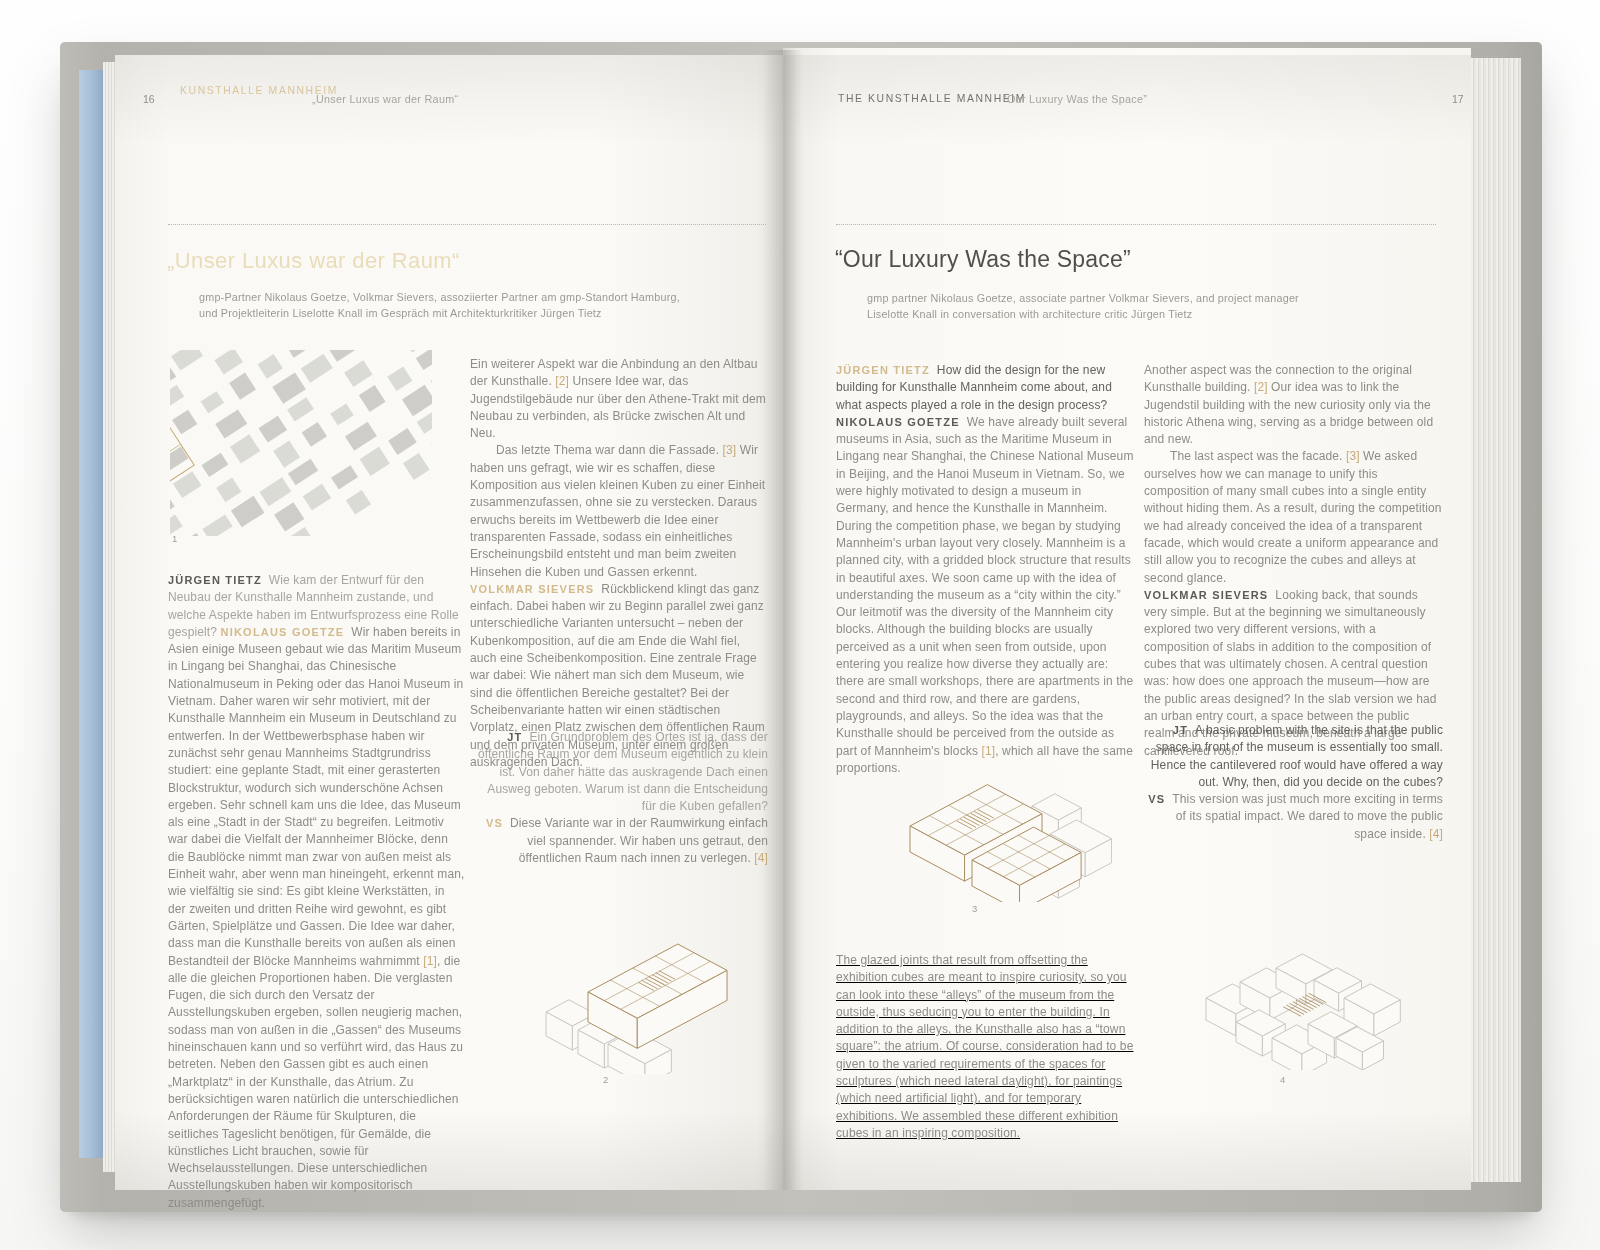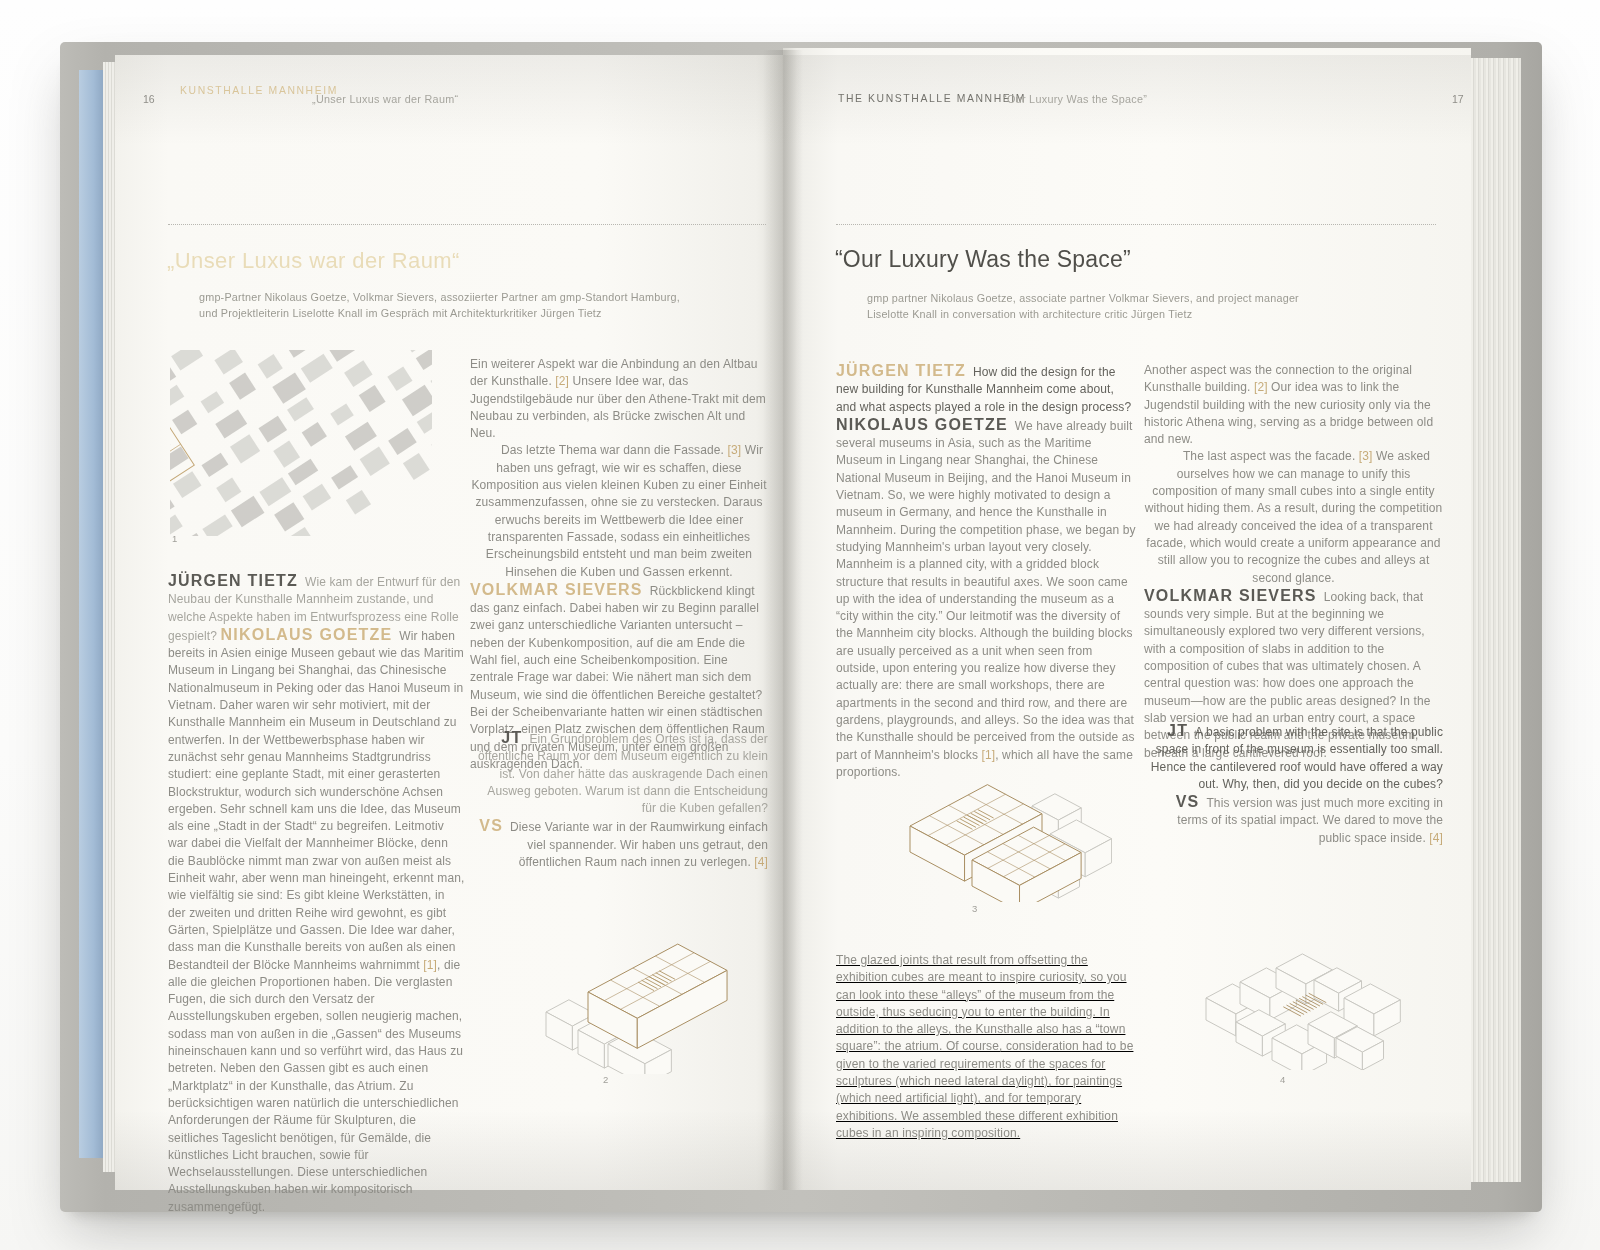--- a/index.html
+++ b/index.html
@@ -31,22 +31,22 @@
   .pageno{position:absolute;font-size:10.5px;color:#8f8e88;}
   .gold-caps{color:#d9c59a;}
   .dark-caps{color:#73726c;}
   .head-quote{letter-spacing:.4px;color:#a6a59e;font-size:10.8px;}
   .rule-dotted{position:absolute;height:0;border-top:1px dotted #b8b7b1;}
   .title-de{position:absolute;font-size:22px;letter-spacing:.4px;color:#e9dcb8;font-weight:400;}
   .title-en{position:absolute;font-size:23px;letter-spacing:.2px;color:#504f4a;font-weight:400;}
   .subtitle{position:absolute;font-size:10.8px;line-height:15.5px;color:#9b9a92;letter-spacing:.2px;margin-left:29px;}
   .tblock{position:absolute;font-size:12px;line-height:17.3px;letter-spacing:.12px;text-align:left;}
   .para{margin:0;}
-  .para.indent{text-indent:26px;text-align:center;}
-  .sp{font-weight:bold;font-size:16px;letter-spacing:1.2px;margin-right:7px;}
+  .para.indent{text-indent:26px;}
+  .sp{font-weight:bold;font-size:11px;letter-spacing:1.2px;margin-right:7px;}
   .sp.gold{color:#d3ba8c;}
   .sp.dark{color:#5b5a55;}
   .t-d{color:#63625c;}
   .t-m{color:#8d8c86;}
   .t-l{color:#a6a59e;}
   .ref{color:#c6ab79;}
   .figure{position:absolute;}
   .figcap{position:absolute;font-size:9.5px;color:#a09f99;}
   svg{display:block;}
 </style>

